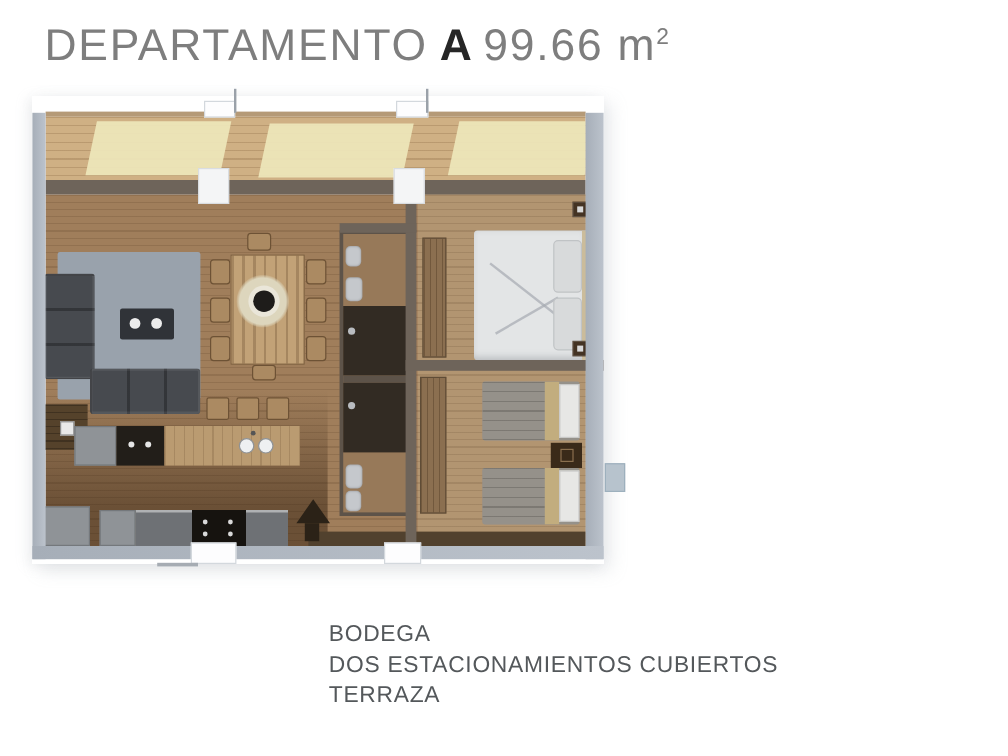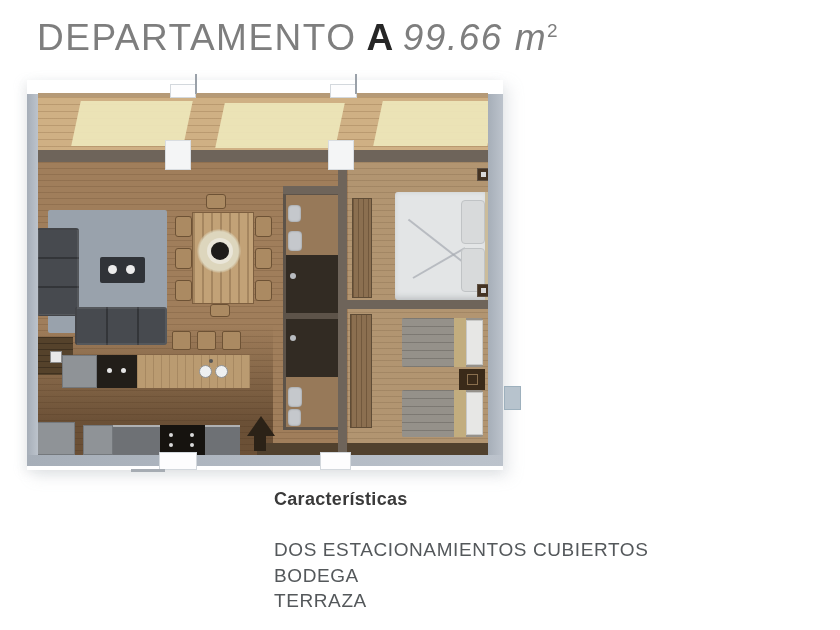--- a/index.html
+++ b/index.html
@@ -3,21 +3,21 @@
 <meta charset="utf-8">
 <style>
   html,body{margin:0;padding:0;}
   body{width:840px;height:630px;overflow:hidden;background:#ffffff;
        font-family:"Liberation Sans",sans-serif;position:relative;}
 
   
   .title{position:absolute;left:37px;top:-8px;font-size:37px;font-weight:300;
          color:#7e7e7e;letter-spacing:1.5px;white-space:nowrap;}
   .title .unit{font-weight:700;color:#262626;margin:0 8px 0 10px;}
-  .title .area{color:#7e7e7e;font-style:italic;}
+  .title .area{color:#7e7e7e;}
   .title sup{font-size:19px;color:#7e7e7e;}
 
   
   .plan{position:absolute;left:27px;top:80px;width:476px;height:390px;
         box-shadow:6px 6px 14px rgba(165,170,180,.25),-4px 2px 10px rgba(165,170,180,.18);}
   .abs{position:absolute;}
 
   
   .wall-gray{background:linear-gradient(90deg,#a6aeb8,#bcc3cc);}
   .wall-dark{background:#6e645a;}
@@ -224,19 +224,18 @@
   <div class="abs jamb" style="left:303px;top:4px;width:27px;height:14px;"></div>
   <div class="abs tick" style="left:168px;top:-6px;width:2px;height:20px;"></div>
   <div class="abs tick" style="left:328px;top:-6px;width:2px;height:20px;"></div>
   <div class="abs jamb" style="left:132px;top:372px;width:38px;height:18px;"></div>
   <div class="abs jamb" style="left:293px;top:372px;width:31px;height:18px;"></div>
   <div class="abs dash" style="left:104px;top:389px;width:34px;height:3px;"></div>
   <div class="abs bluebox" style="left:477px;top:306px;width:17px;height:24px;"></div>
 </div>
 
 <div class="features">
-  <div class="feat-head">Características</div>
   <ul class="feat-list">
+    <li>BODEGA</li>
     <li>DOS ESTACIONAMIENTOS CUBIERTOS</li>
-    <li>BODEGA</li>
     <li>TERRAZA</li>
   </ul>
 </div>
 
 </body></html>

